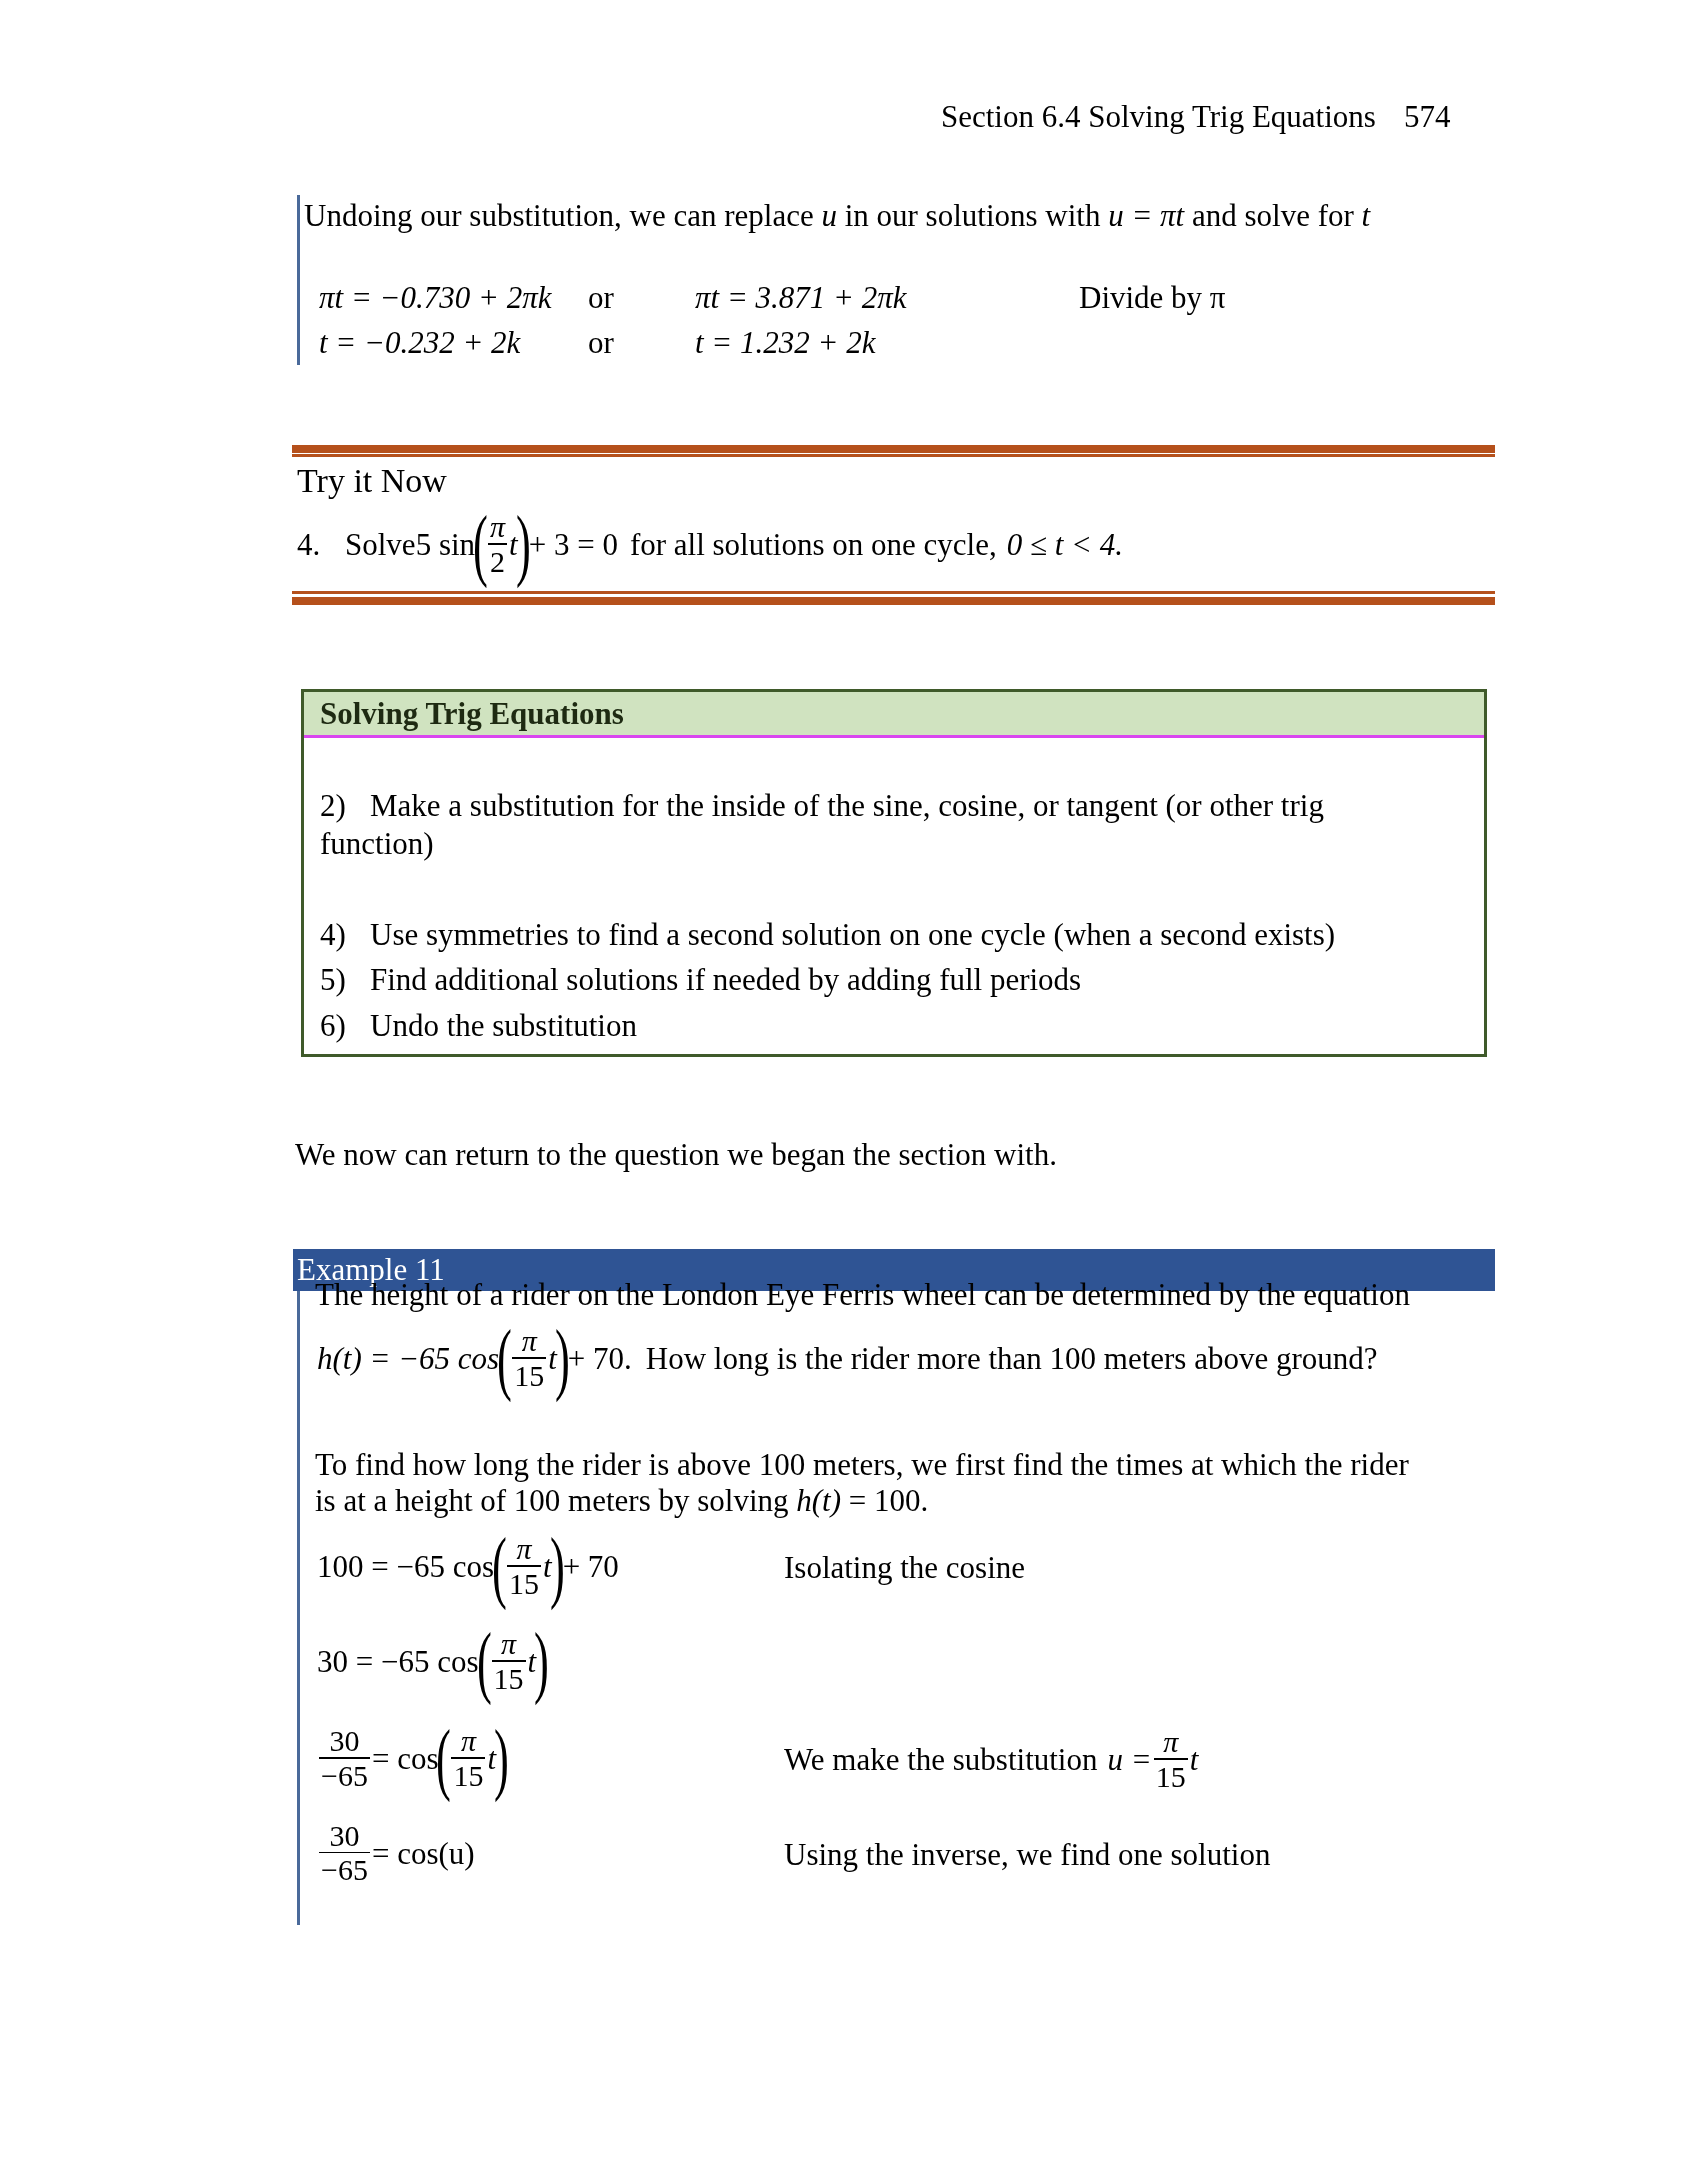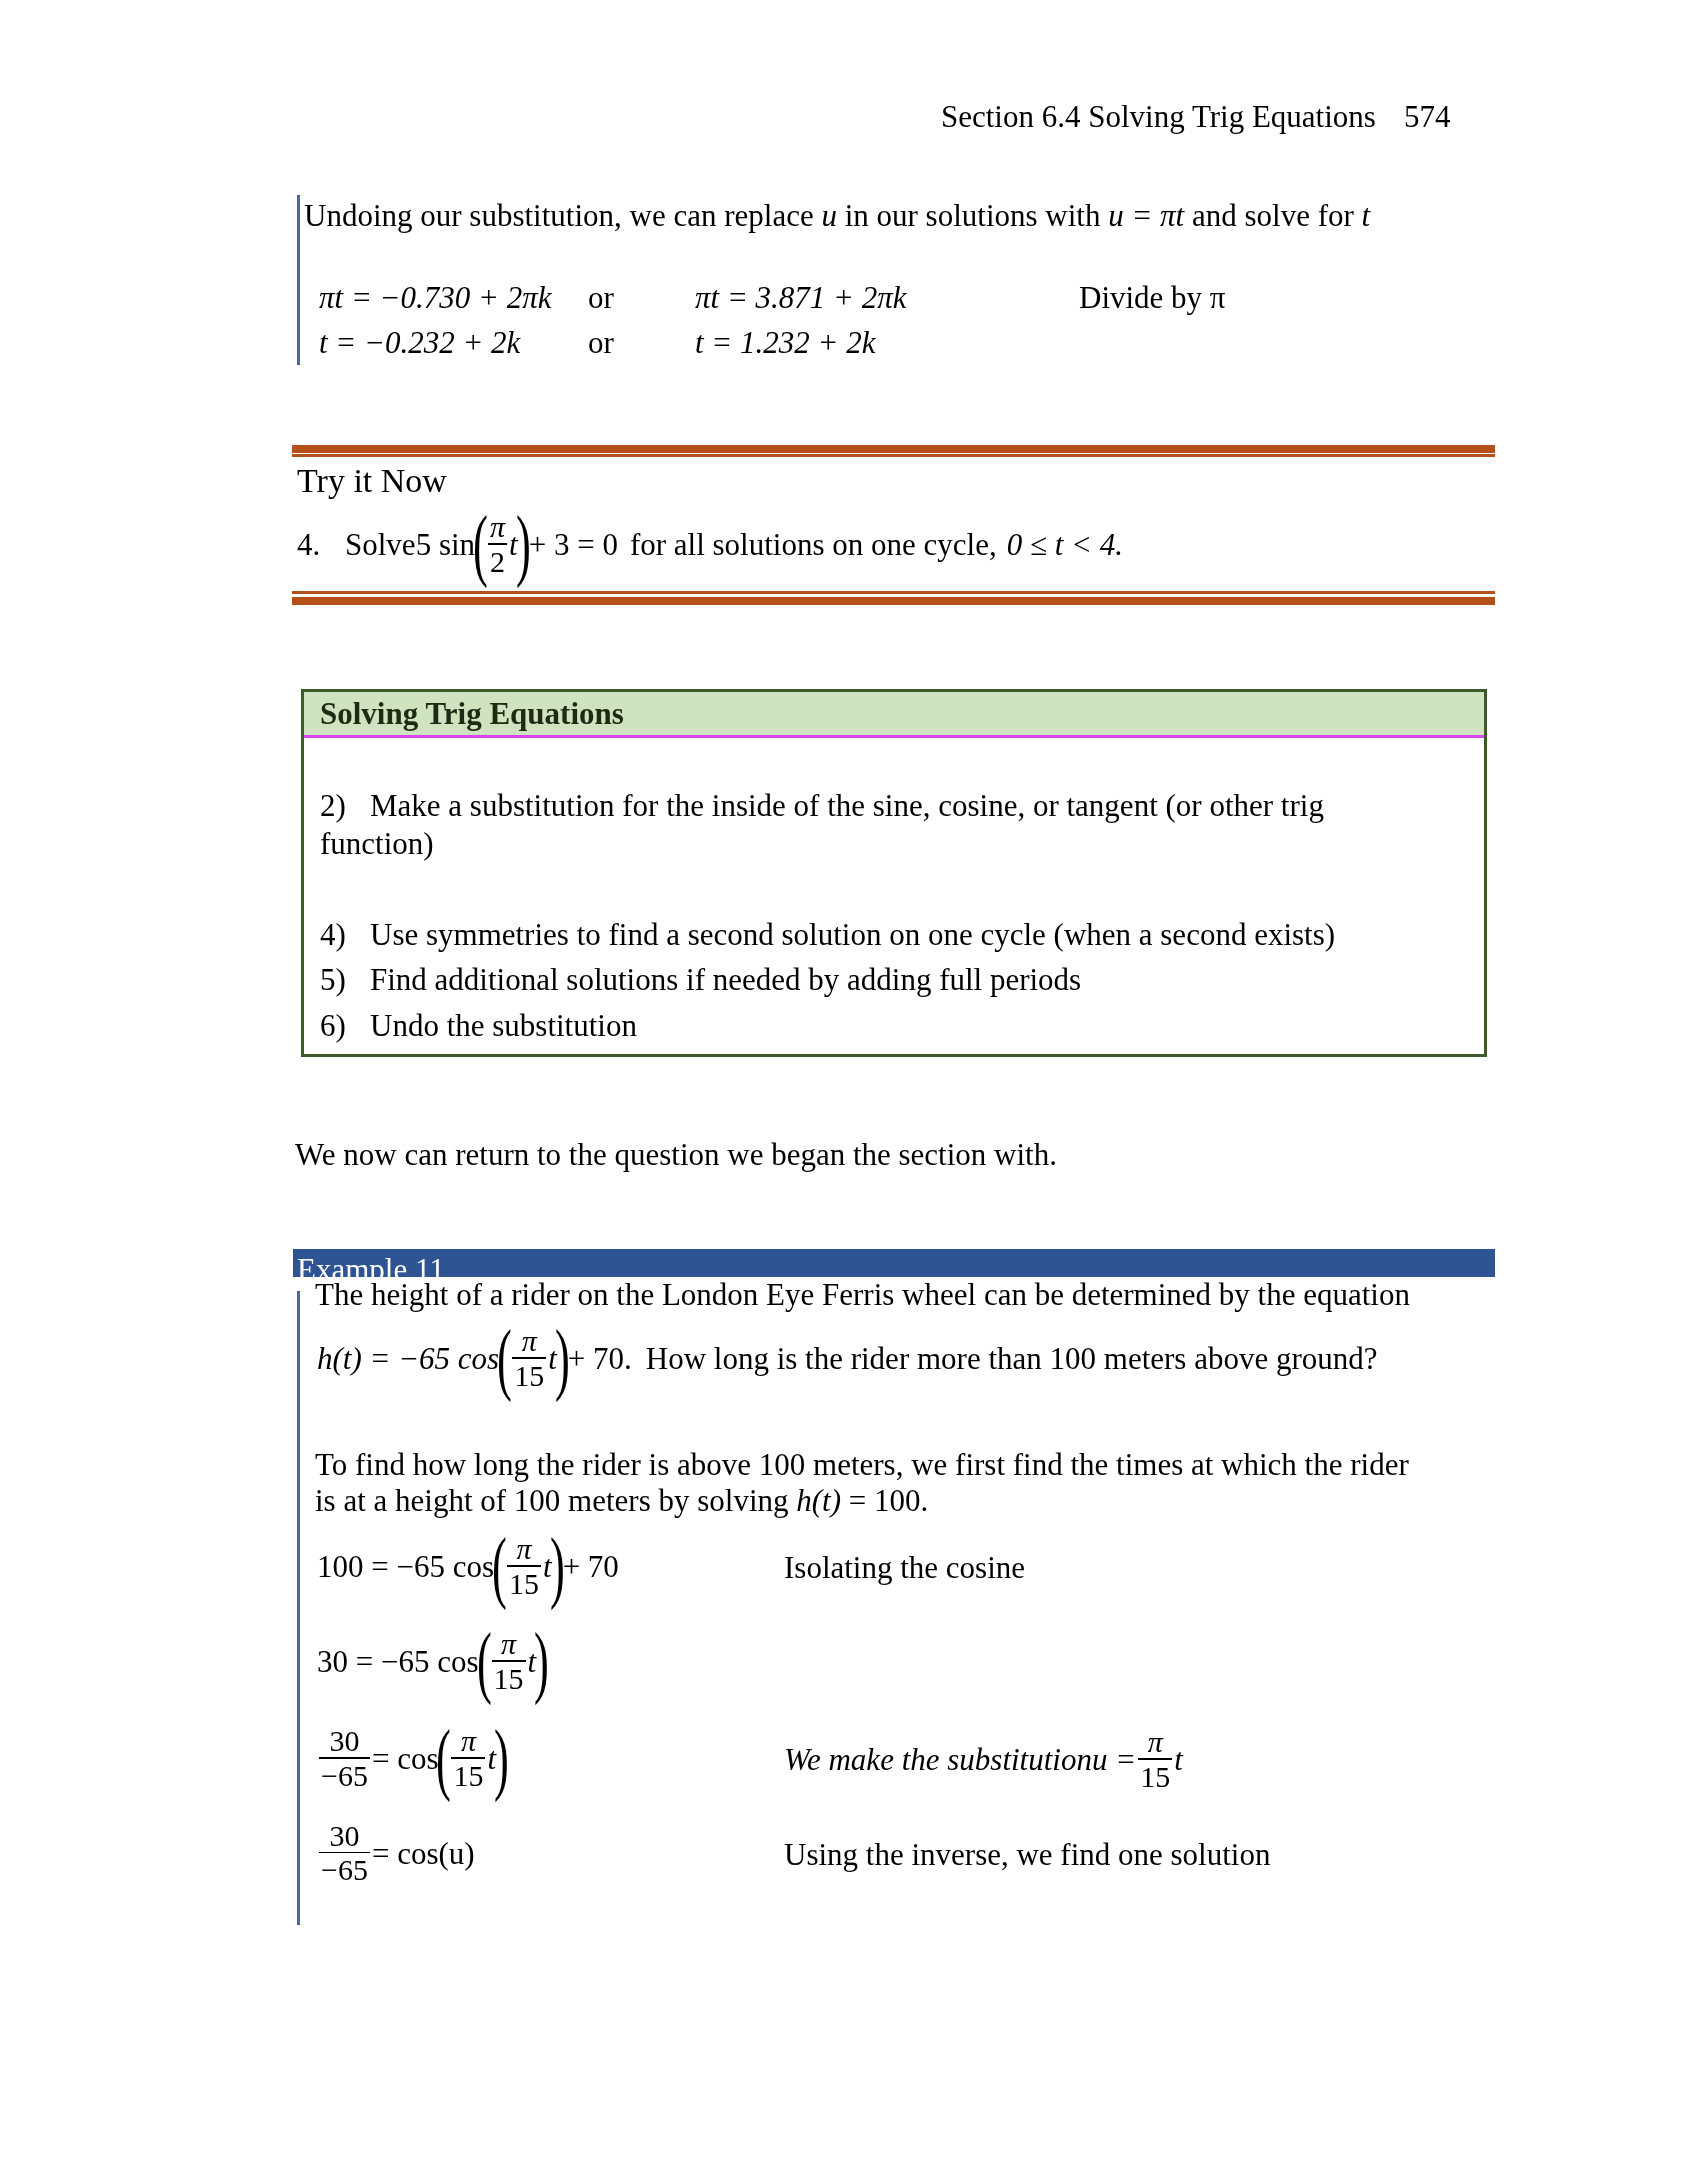--- a/index.html
+++ b/index.html
@@ -15,21 +15,21 @@
   .orule-thick { position:absolute; left:292px; width:1203px; height:8px; background:#b5501b; }
   .orule-thin { position:absolute; left:292px; width:1203px; height:3px; background:#b5501b; }
 
   .tryhead { left:297px; top:462px; font-size:34px; color:#000000; }
 
   .box { position:absolute; left:301px; top:689px; width:1186px; height:368px; border:3px solid #3f5a2a; box-sizing:border-box; }
   .box-head { height:46px; background:#d0e3c0; border-bottom:3px solid #d946ef; box-sizing:border-box; padding-left:16px; font-weight:bold; font-size:31px; line-height:44px; color:#1e2a12; }
   .step { position:absolute; left:16px; font-size:31px; line-height:38px; white-space:nowrap; }
   .step .num { display:inline-block; width:50px; }
 
-  .ex-head { position:absolute; left:293px; top:1249px; width:1202px; height:28px; background:#2f5494; color:#fff; font-size:31px; line-height:42px; padding-left:4px; box-sizing:border-box; }
+  .ex-head { position:absolute; left:293px; top:1249px; width:1202px; height:42px; background:#2f5494; color:#fff; font-size:31px; line-height:42px; padding-left:4px; box-sizing:border-box; }
 
   .frac { display:inline-block; vertical-align:middle; text-align:center; margin:0 2px; }
   .frac .n { display:block; font-size:30px; line-height:32px; padding:0 2px; }
   .frac .d { display:block; font-size:30px; line-height:34px; border-top:2px solid #000; padding:0 2px; }
   .paren { display:inline-block; vertical-align:middle; font-size:81px; line-height:81px; font-weight:100; transform:scaleX(0.55); margin:0 -8px; }
   .eq { font-size:31px; white-space:nowrap; display:flex; align-items:center; }
   .eq span { display:inline-block; }
 </style>
 </head>
 <body>
@@ -136,21 +136,21 @@
   <span>= cos</span>
   <span class="paren">(</span>
   <span class="frac it">
       <span class="n">π</span>
       <span class="d" style="font-style:normal">15</span>
     </span>
   <span class="it">t</span>
   <span class="paren">)</span>
 </div>
 <div class="abs eq" style="left:784px; top:1725px; height:69px;">
-  <span style="font-style:italic;">We make the substitution</span>
+  <span style="margin-right:10px;">We make the substitution</span>
   <span class="it">u =</span>
   <span class="frac it">
       <span class="n">π</span>
       <span class="d" style="font-style:normal">15</span>
     </span>
   <span class="it">t</span>
 </div>
 
 <div class="abs eq" style="left:317px; top:1816px; height:75px;">
   <span class="frac">

